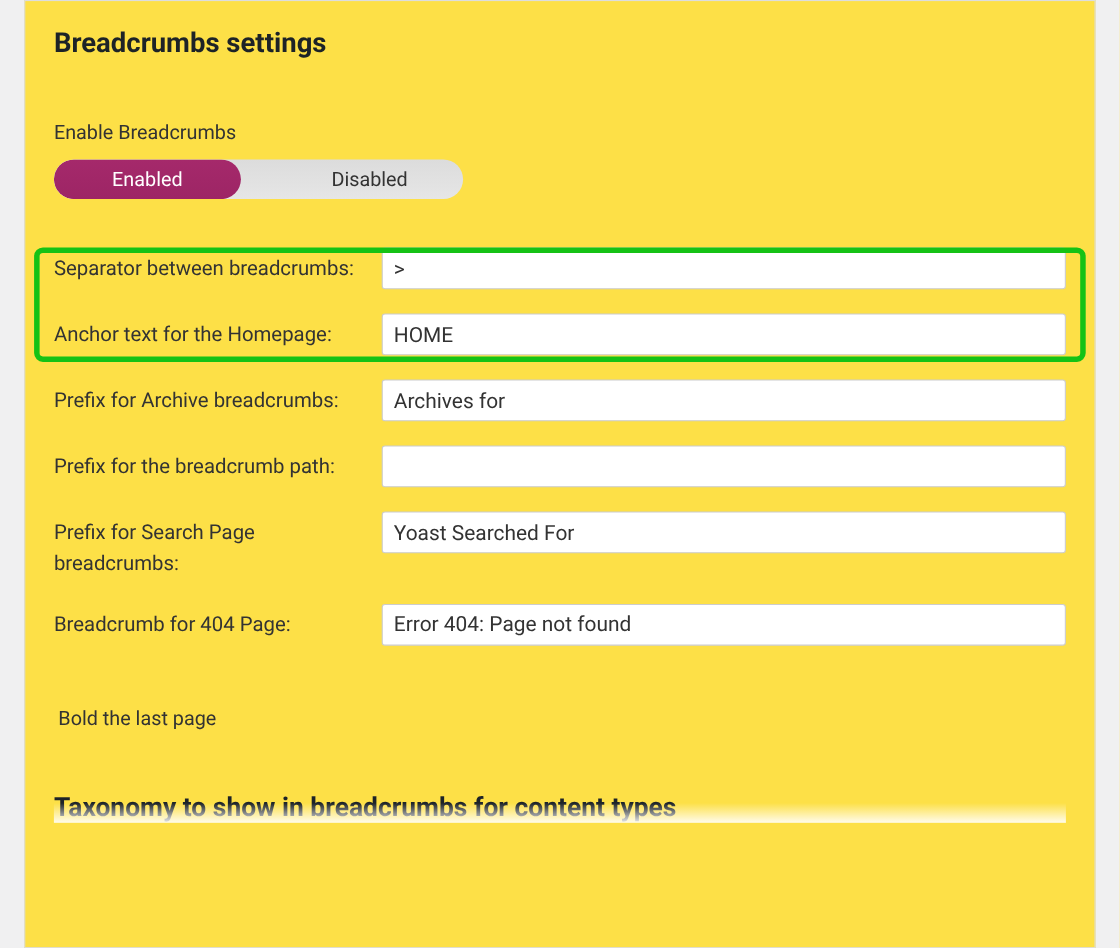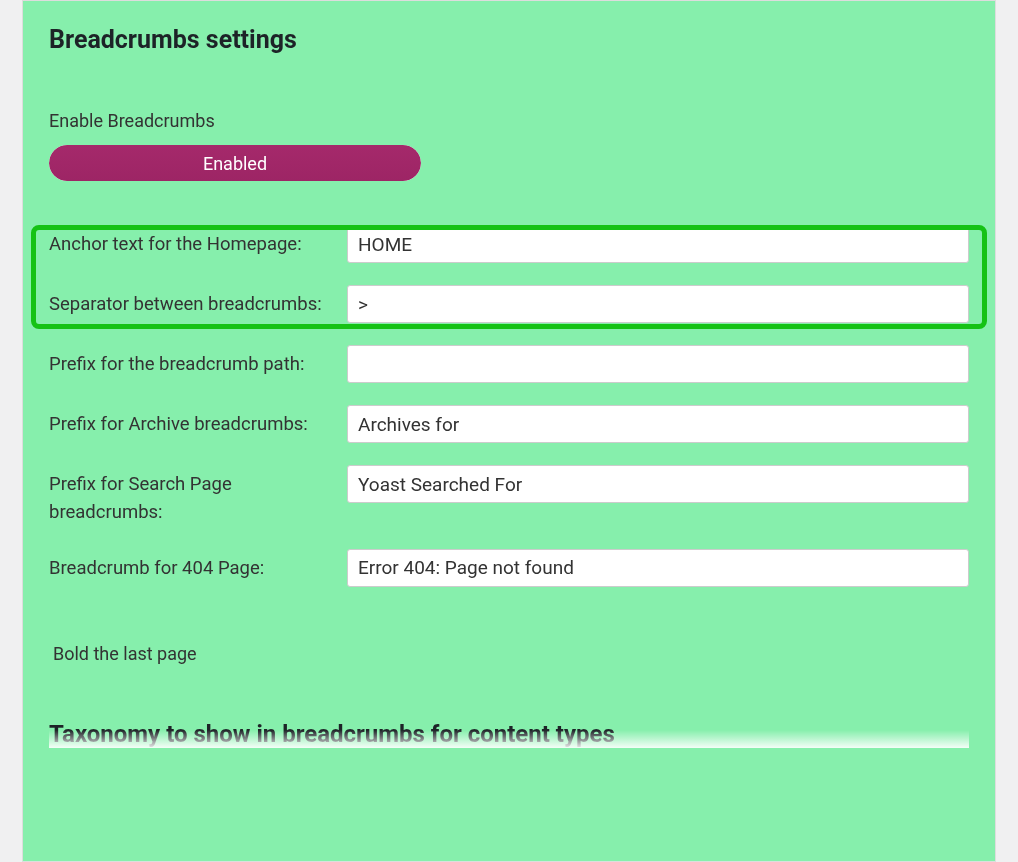--- a/index.html
+++ b/index.html
@@ -6,21 +6,21 @@
       margin: 0;
       padding: 0;
       box-sizing: border-box;
     }
     body {
       font-family: -apple-system, BlinkMacSystemFont, "Segoe UI", Roboto, Helvetica, Arial, sans-serif;
       background: #f0f0f1;
       padding: 0;
     }
     .panel {
-      background: #86efac;
+      background: #fde047;
       margin: 0 22px;
       border: 1px solid #ddd;
       padding: 24px 26px 0 26px;
       min-height: 862px;
       position: relative;
     }
     .page-title {
       font-size: 25px;
       font-weight: 700;
       color: #1d2327;
@@ -125,40 +125,41 @@
 <body>
 
 <div class="panel">
 
   <h1 class="page-title">Breadcrumbs settings</h1>
 
   <div class="section-label">Enable Breadcrumbs</div>
 
   <div class="toggle-group">
     <button class="toggle-btn active">Enabled</button>
+    <button class="toggle-btn">Disabled</button>
+  </div>
+
+  <div class="form-row">
+    <div class="form-label">Separator between breadcrumbs:</div>
+    <input class="form-input" type="text" value="&gt;" style="">
   </div>
 
   <div class="form-row">
     <div class="form-label">Anchor text for the Homepage:</div>
     <input class="form-input" type="text" value="HOME" style="">
   </div>
 
   <div class="form-row">
-    <div class="form-label">Separator between breadcrumbs:</div>
-    <input class="form-input" type="text" value="&gt;" style="">
+    <div class="form-label">Prefix for Archive breadcrumbs:</div>
+    <input class="form-input" type="text" value="Archives for" style="">
   </div>
 
   <div class="form-row">
     <div class="form-label">Prefix for the breadcrumb path:</div>
     <input class="form-input" type="text" value="" style="">
-  </div>
-
-  <div class="form-row">
-    <div class="form-label">Prefix for Archive breadcrumbs:</div>
-    <input class="form-input" type="text" value="Archives for" style="">
   </div>
 
   <div class="form-row">
     <div class="form-label">Prefix for Search Page breadcrumbs:</div>
     <input class="form-input" type="text" value="Yoast Searched For" style="">
   </div>
 
   <div class="form-row">
     <div class="form-label">Breadcrumb for 404 Page:</div>
     <input class="form-input" type="text" value="Error 404: Page not found" style="">

